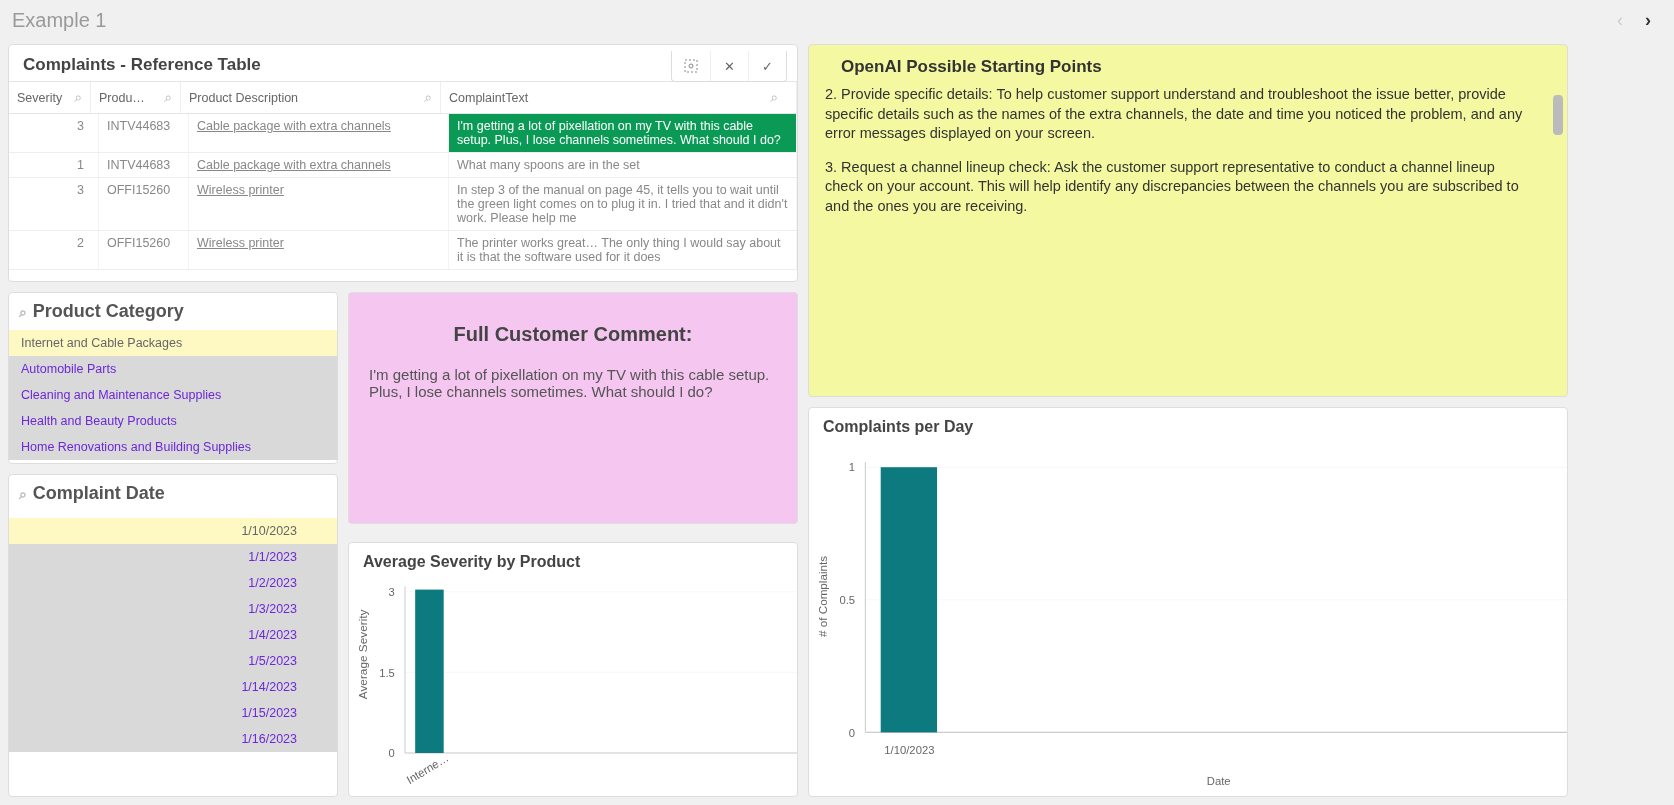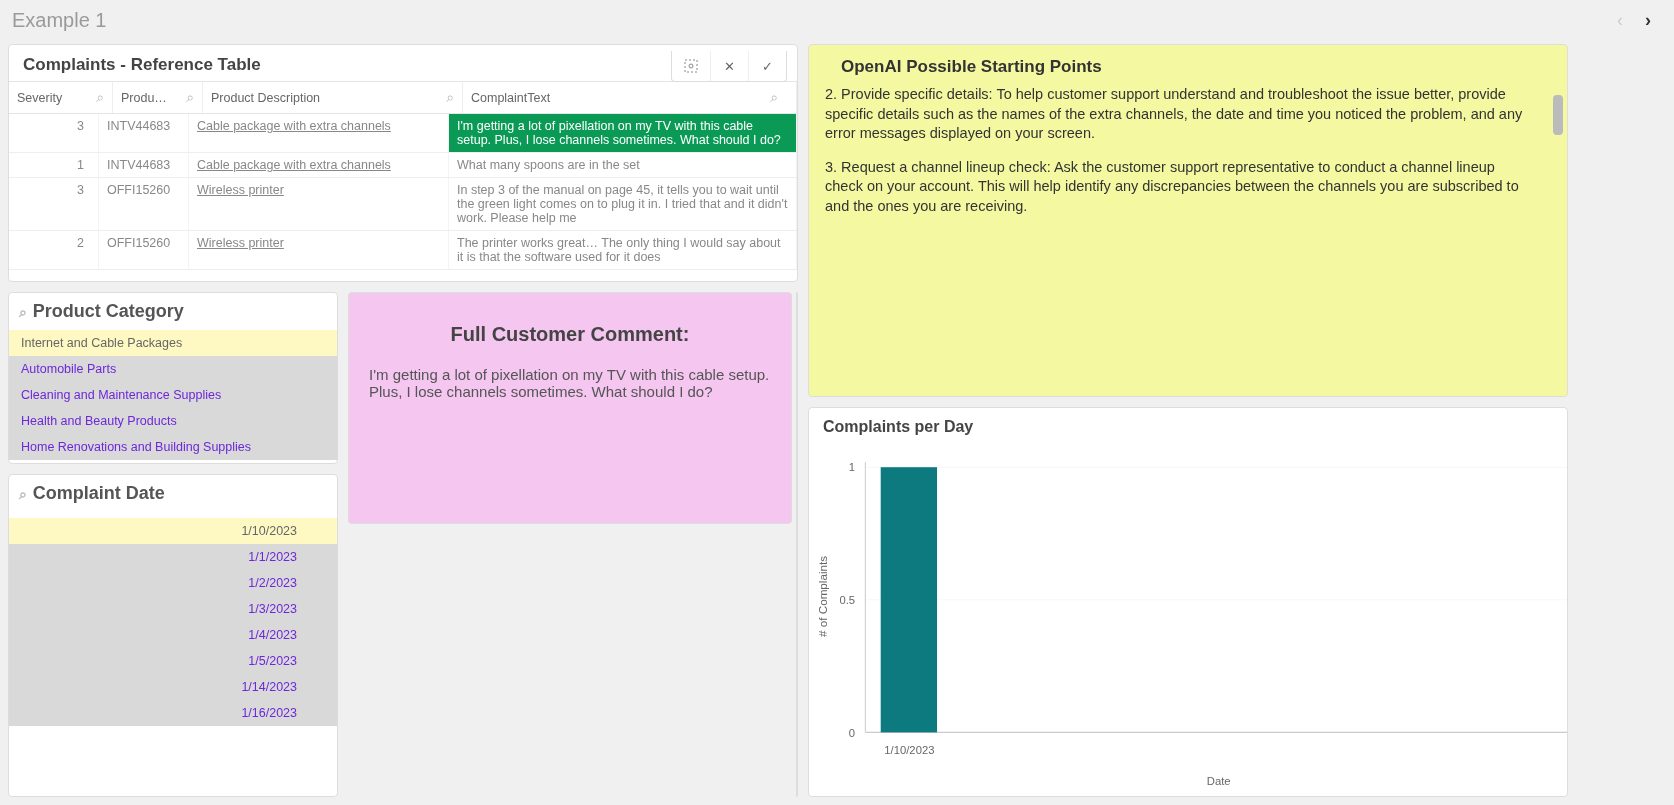--- a/index.html
+++ b/index.html
@@ -41,21 +41,21 @@
     border: 1px solid #ddd; border-top: none; border-radius: 0 0 4px 4px;
     background: #fff;
   }
   .panel-actions .act {
     width: 38px; height: 30px; display: flex; align-items: center; justify-content: center;
     border-left: 1px solid #eee; color: #666; cursor: pointer;
   }
   .panel-actions .act:first-child { border-left: none; }
   .tbl-head { display: flex; border-top: 1px solid #e5e5e5; border-bottom: 1px solid #e5e5e5; font-size: 12.5px; color:#666; }
   .tbl-head .col { padding: 7px 8px; display: flex; align-items: center; position: relative; border-right: 1px solid #eee; }
-  .col-sev { width: 104px; }
+  .col-sev { width: 82px; }
   .col-prod { width: 90px; }
   .col-desc { width: 260px; }
   .col-ctext { flex:1; }
   .search-ico { margin-left: auto; color: #bbb; font-size: 12px; }
   .tbl-body { flex:1; overflow: hidden; }
   .row { display: flex; border-bottom: 1px solid #eee; font-size: 12.5px; color: #888; }
   .row .c { padding: 5px 8px; border-right: 1px solid #f3f3f3; }
   .row .c.sev { width: 90px; text-align: right; padding-right: 14px;}
   .row .c.prod { width: 90px;}
   .row .c.desc { width: 260px; text-decoration: underline;}
@@ -68,21 +68,21 @@
   
   
   
   
   .grid { grid-template-columns: 790px 760px; grid-template-rows: auto; }
   .left-col, .right-col { display: flex; flex-direction: column; gap: 10px; }
   .left-col { }
   .complaints-panel { height: 238px; }
   .left-lower { display: flex; gap:10px; flex:1; }
   .left-side { width: 330px; display:flex; flex-direction: column; gap:10px;}
-  .mid-side { flex:1; display:flex; flex-direction: row; gap:4px;}
+  .mid-side { flex:1; display:flex; flex-direction: column; gap:18px;}
 
   .cat-panel { height: 172px; }
   .date-panel { flex:1; }
   .comment-panel { height: 232px; background: #f4c6f0; }
   .sev-chart-panel { flex:1; }
 
   .openai-panel { height: 353px; }
   .cpd-panel { flex:1; }
 
   .list-head { padding: 8px 10px; font-weight: 600; font-size: 18px; color:#555; display:flex; align-items:center; gap:6px;}
@@ -208,20 +208,21 @@
                 <span>Complaint Date</span>
               </div>
             <div class="list-body" id="date-body">
                 <div class="li date sel">1/10/2023</div>
                 <div class="li date dim">1/1/2023</div>
                 <div class="li date dim">1/2/2023</div>
                 <div class="li date dim">1/3/2023</div>
                 <div class="li date dim">1/4/2023</div>
                 <div class="li date dim">1/5/2023</div>
                 <div class="li date dim">1/14/2023</div>
+                <div class="li date dim">1/15/2023</div>
                 <div class="li date dim">1/16/2023</div>
               </div>
           </div>
         </div>
 
         <div class="mid-side">
 
           <div class="panel comment-panel">
             <div class="title">Full Customer Comment:</div>
             <div class="body">I'm getting a lot of pixellation on my TV with this cable setup. Plus, I lose channels sometimes. What should I do?</div>

